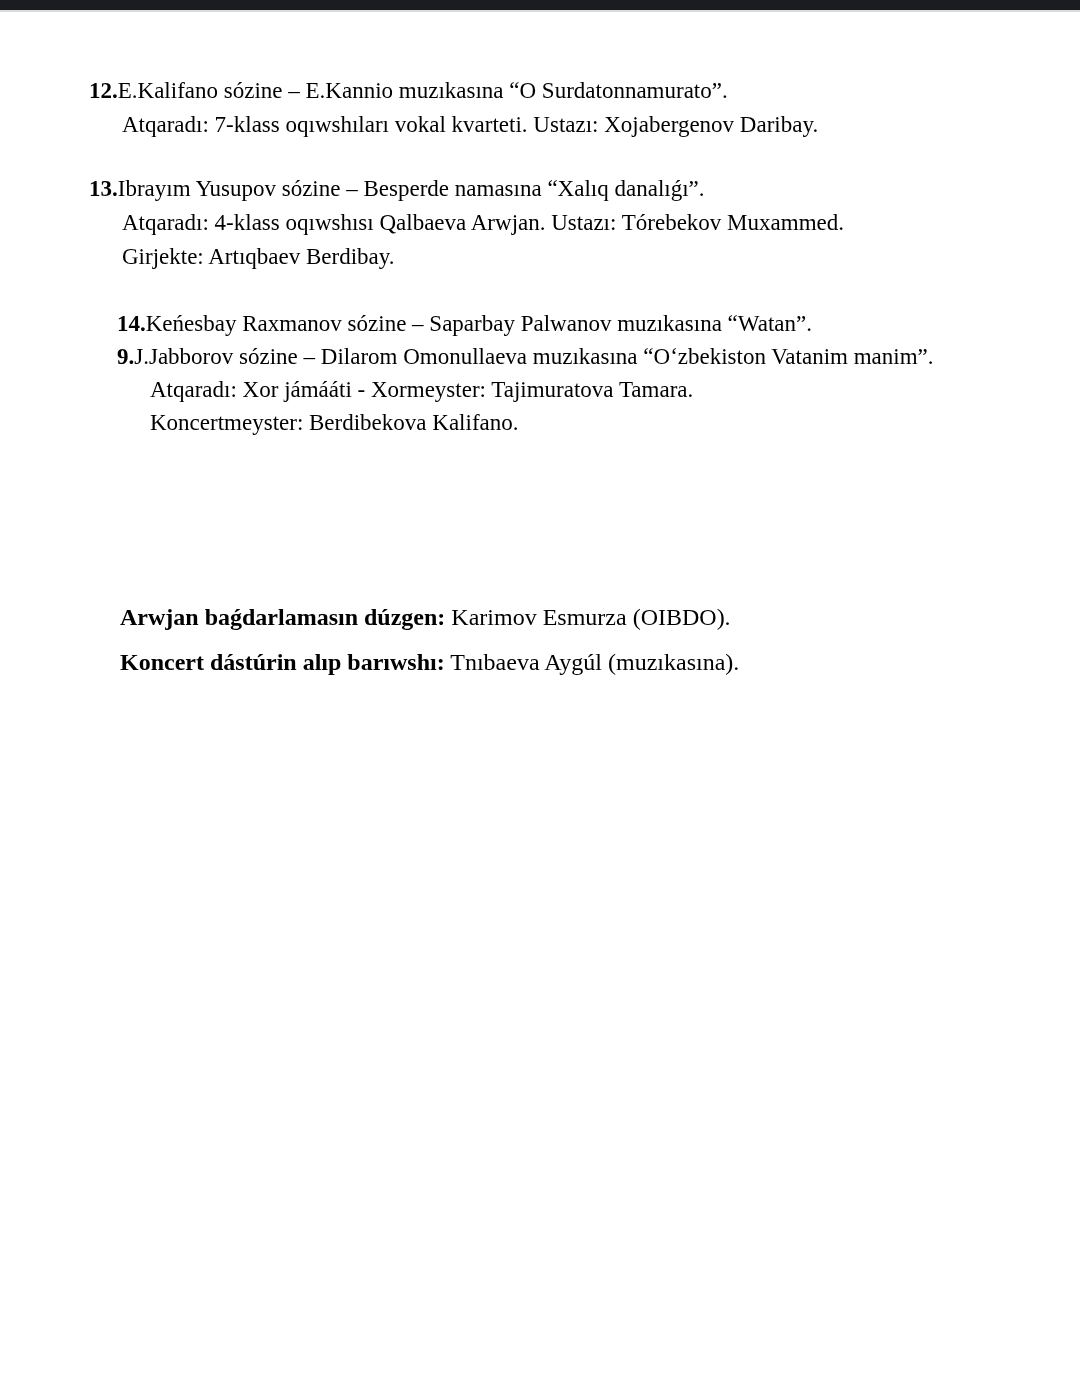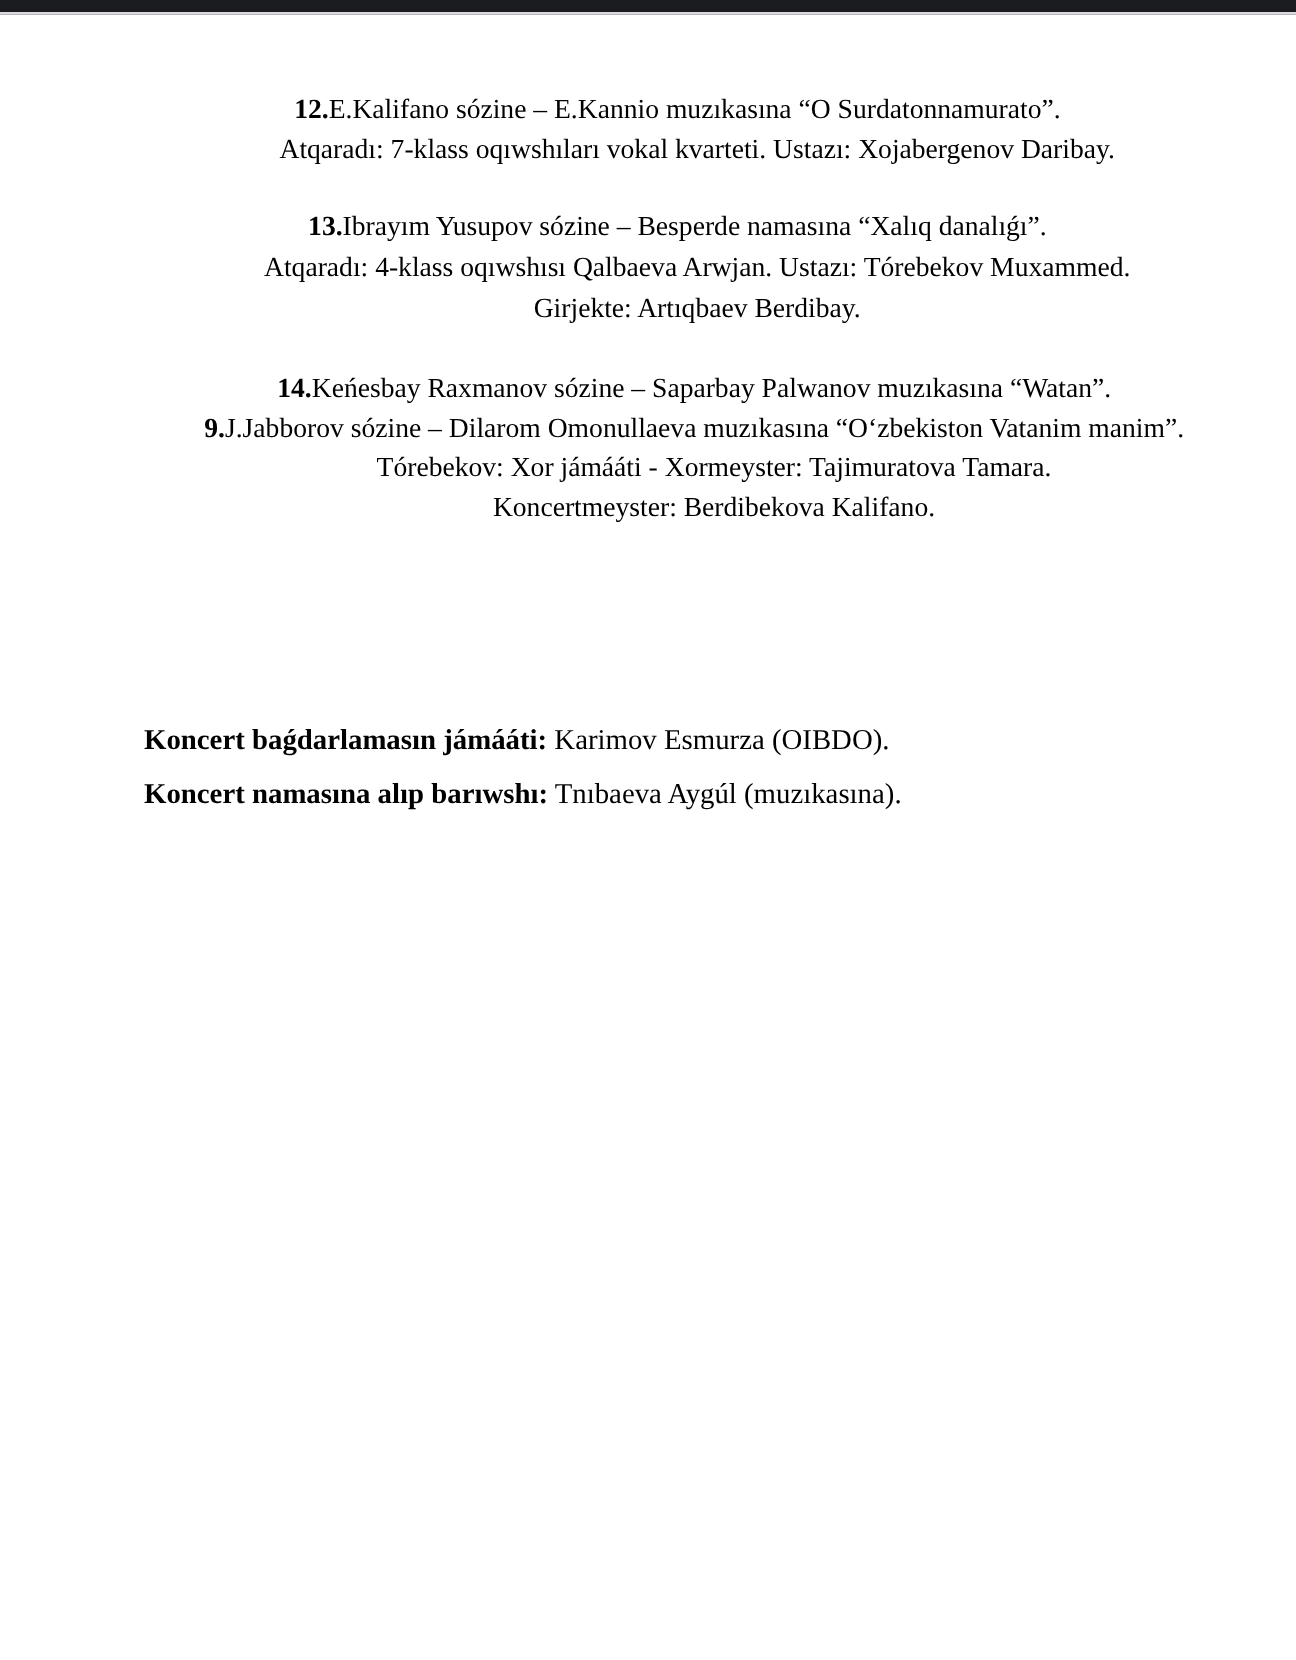--- a/index.html
+++ b/index.html
@@ -23,21 +23,20 @@
   }
   .content {
     padding-left: 89px;
     padding-right: 40px;
     font-size: 23px;
   }
   .line {
     margin: 0;
     line-height: 34px;
     white-space: nowrap;
-    text-align: center;
   }
   .detail {
     padding-left: 33px;
   }
   .num {
     font-weight: bold;
   }
   .block-12 { margin-top: 62px; }
   .block-13 { margin-top: 30px; font-family: Liberation Serif, serif; }
   .block-14-15 { margin-top: 33px; margin-left: 28px; }
@@ -72,23 +71,23 @@
 
     <div class="block-13">
       <p class="line"><span class="num">13.</span><span>Ibrayım Yusupov sózine – Besperde namasına “Xalıq danalıǵı”.</span></p>
       <p class="line detail">Atqaradı: 4-klass oqıwshısı Qalbaeva Arwjan. Ustazı: Tórebekov Muxammed.</p>
       <p class="line detail">Girjekte: Artıqbaev Berdibay.</p>
     </div>
 
     <div class="block-14-15">
       <p class="line"><span class="num">14.</span><span>Keńesbay Raxmanov sózine – Saparbay Palwanov muzıkasına “Watan”.</span></p>
       <p class="line"><span class="num">9.</span><span>J.Jabborov sózine – Dilarom Omonullaeva muzıkasına “Oʻzbekiston Vatanim manim”.</span></p>
-      <p class="line detail">Tórebekov: Xor jámááti - Xormeyster: Tajimuratova Tamara.</p>
+      <p class="line detail">Atqaradı: Xor jámááti - Xormeyster: Tajimuratova Tamara.</p>
       <p class="line detail">Koncertmeyster: Berdibekova Kalifano.</p>
     </div>
 
     <div class="credits">
-      <p class="credit-line"><span class="credit-label">Koncert baǵdarlamasın jámááti:</span><span> Karimov Esmurza (OIBDO).</span></p>
-      <p class="credit-line"><span class="credit-label">Koncert namasına alıp barıwshı:</span><span> Tnıbaeva Aygúl (muzıkasına).</span></p>
+      <p class="credit-line"><span class="credit-label">Arwjan baǵdarlamasın dúzgen:</span><span> Karimov Esmurza (OIBDO).</span></p>
+      <p class="credit-line"><span class="credit-label">Koncert dástúrin alıp barıwshı:</span><span> Tnıbaeva Aygúl (muzıkasına).</span></p>
     </div>
 
   </div>
 </div>
 
 </body></html>

